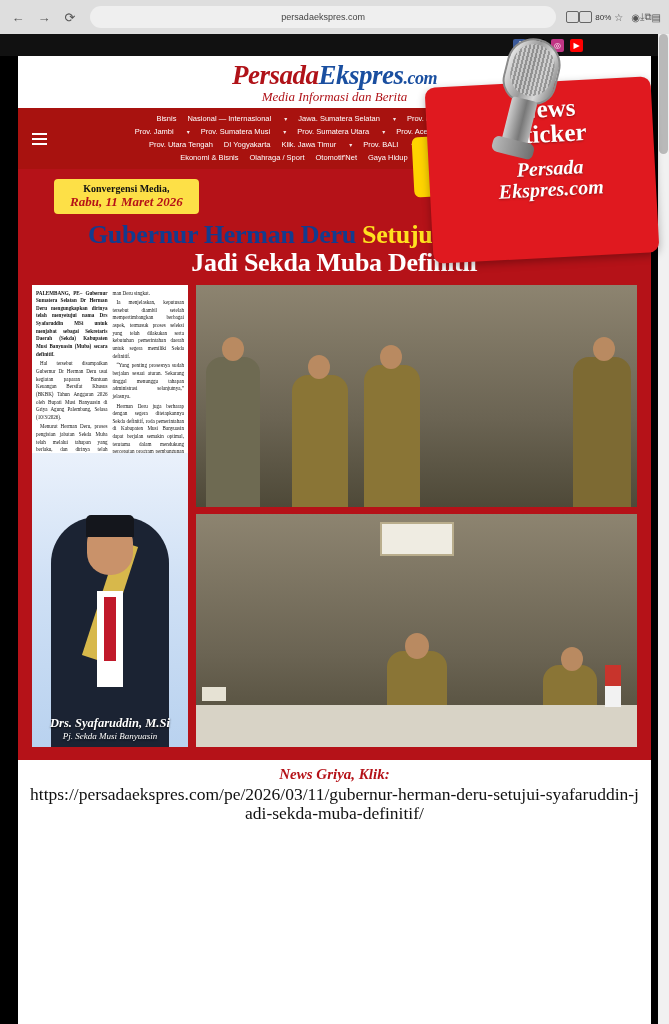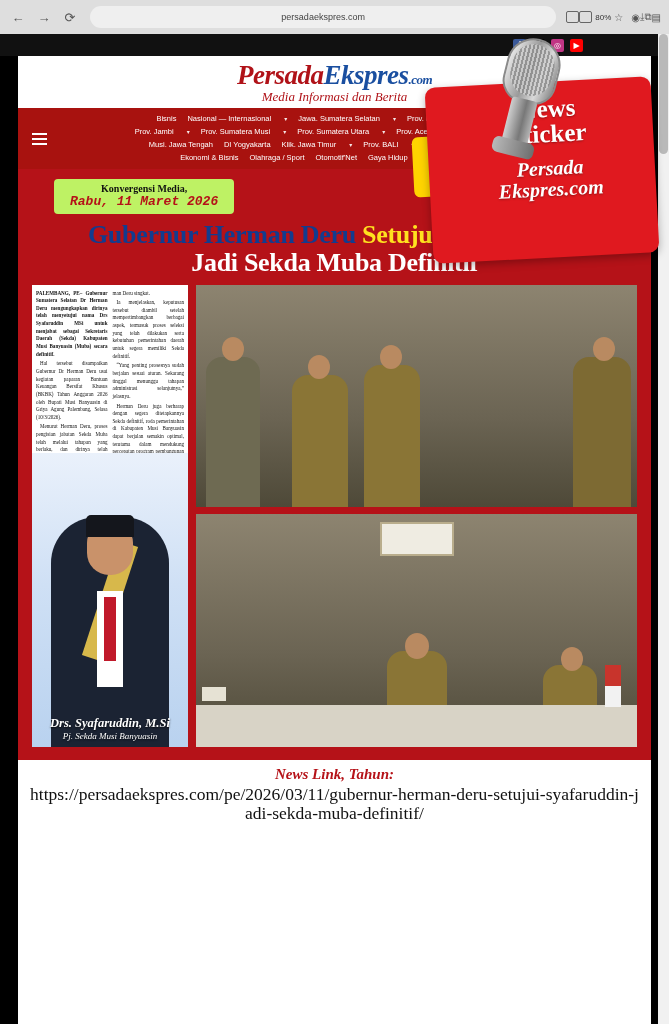--- a/index.html
+++ b/index.html
@@ -91,21 +91,21 @@
     position: relative;
   }
   .logo-wrap { text-align: center; line-height: 1; }
   .logo-main {
     font-family: "Liberation Serif", serif;
     font-size: 27px; font-weight: bold; font-style: italic;
     color: #b01218;
     letter-spacing: -0.5px;
   }
   .logo-main .p-red { color: #b01218; }
-  .logo-main .dot-com { color: #1a4fa0; font-size: 13px; }
+  .logo-main .dot-com { color: #1a4fa0; font-size: 18px; }
   .logo-sub {
     font-family: "Liberation Serif", serif;
     font-size: 13px; color: #b01218; font-style: italic;
     margin-top: 1px;
   }
 
   
   .navwrap {
     background: #a8120f;
     padding: 4px 0 5px 0;
@@ -128,30 +128,30 @@
   .hamburger i { display: block; width: 15px; height: 2px; background: #fff; }
 
   
   .band {
     background: #b51218;
     padding: 6px 0 10px 0;
     position: relative;
   }
   .kv {
     display: inline-block;
-    background: #bef264;
+    background: #fde047;
     border-radius: 4px;
     padding: 4px 16px 5px 16px;
     margin: 4px 0 0 36px;
     text-align: center;
     line-height: 1.15;
   }
   .kv-1 { font-size: 10px; font-weight: bold; color: #111; font-family: "Liberation Serif", serif;}
   .kv-2 {
-    font-family: Liberation Mono, monospace;
+    font-family: Liberation Serif, serif;
     font-size: 13px; font-style: italic; font-weight: bold; color: #b51218;
   }
   .headline {
     text-align: center;
     font-family: "Liberation Serif", serif;
     font-weight: bold;
     font-size: 26px;
     line-height: 1.06;
     margin: 7px 14px 0 14px;
     letter-spacing: -0.3px;
@@ -446,21 +446,21 @@
           <span>Prov. Sumatera Utara</span>
             <span class="caret">▾</span>
           <span>Prov. Aceh</span>
             <span class="caret">▾</span>
           <span>Prov. Riau</span>
             <span class="caret">▾</span>
           <span>Prov. Kep. Riau</span>
         </div>
 
         <div class="navrow">
-          <span>Musi. Jawa Tengah</span>
+          <span>Prov. Utara Tengah</span>
           <span>DI Yogyakarta</span>
           <span>Klik. Jawa Timur</span>
             <span class="caret">▾</span>
           <span>Prov. BALI</span>
             <span class="caret">▾</span>
           <span>Prov. Kalimantan</span>
             <span class="caret">▾</span>
           <span>Prov. Sulawesi</span>
         </div>
 
@@ -541,21 +541,21 @@
               <div class="ph-head" style="right:54px;bottom:76px;width:22px;height:24px"></div>
               <div class="ph-table"></div>
               <div class="ph-note"></div>
               <div class="ph-flag"></div>
             </div>
           </div>
         </div>
       </div>
 
       <div class="linkband">
-        <div class="nl">News Link, Tahun:</div>
+        <div class="nl">News Griya, Klik:</div>
         <div class="url-text">https://persadaekspres.com/pe/2026/03/11/gubernur-herman-deru-setujui-syafaruddin-jadi-sekda-muba-definitif/</div>
       </div>
 
     </div>
 
     <div class="sticker">
       <div class="st-yellow"></div>
       <div class="st-red"></div>
       <div class="st-text">
         <div class="st-news">News</div>

